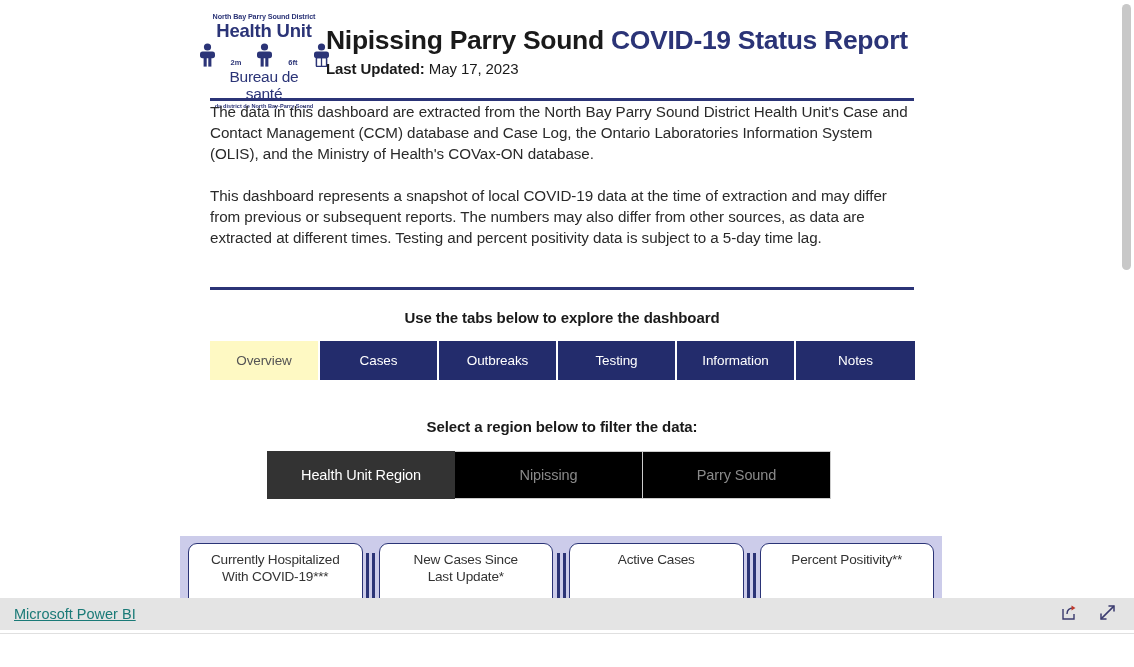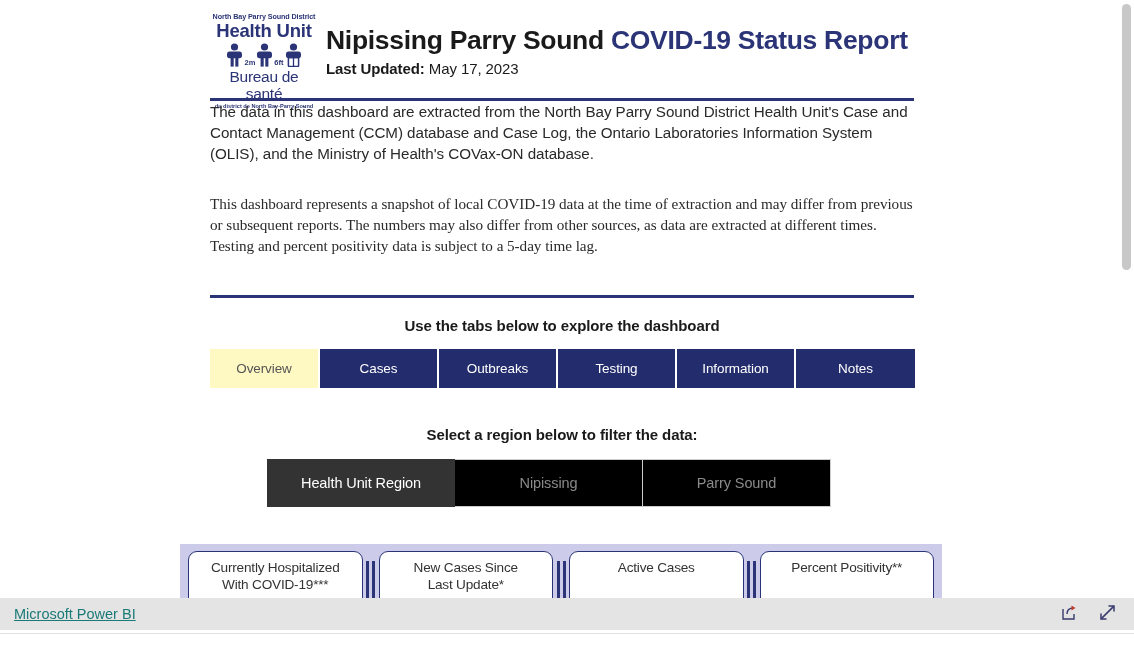--- a/index.html
+++ b/index.html
@@ -63,21 +63,21 @@
     font-weight: bold;
     color: #2b3477;
     text-align: center;
     line-height: 20px;
     letter-spacing: -0.2px;
   }
   .logo-figs {
     display: flex;
     align-items: flex-end;
     justify-content: center;
-    gap: 1px;
+    gap: 15px;
     margin: 2px 0 1px 0;
     height: 24px;
   }
   .logo-figs svg { display: block; }
   .logo-dist {
     font-size: 7.5px;
     color: #2b3477;
     font-weight: bold;
   }
   .logo-line3 {
@@ -127,21 +127,21 @@
   }
 
   
   .para {
     font-size: 15.2px;
     line-height: 21px;
     color: #2a2a2a;
     margin-top: 0;
     letter-spacing: -0.05px;
   }
-  .para.second { margin-top: 29px; font-family: Liberation Serif, serif; }
+  .para.second { margin-top: 21px; }
 
   
   .section-heading {
     text-align: center;
     font-size: 15px;
     font-weight: bold;
     color: #1a1a1a;
     margin-top: 19px;
     letter-spacing: -0.1px;
   }

